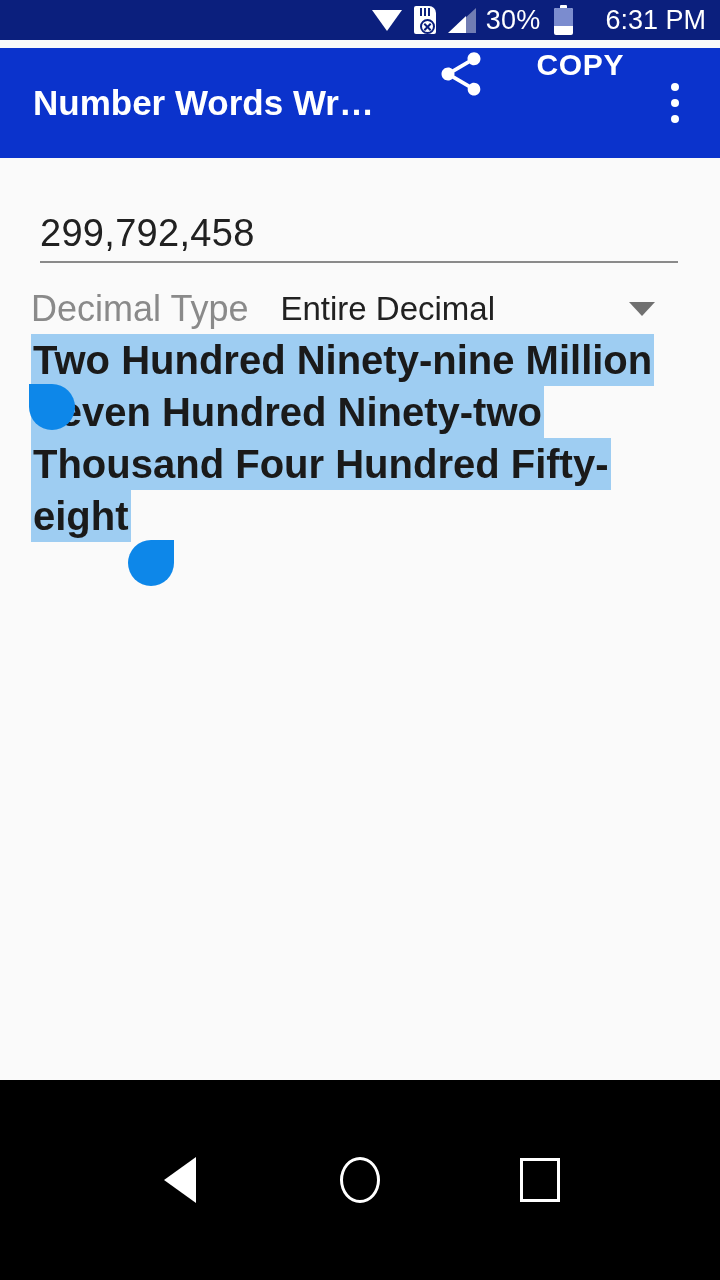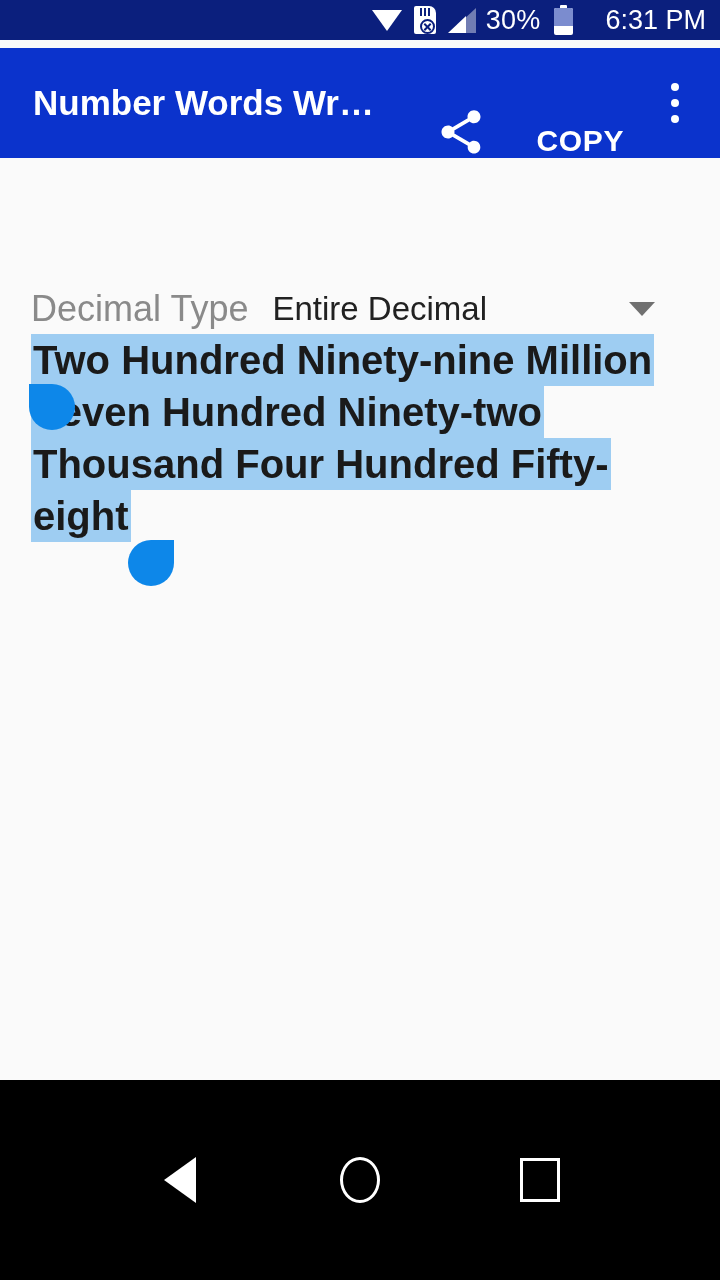--- a/index.html
+++ b/index.html
@@ -79,21 +79,21 @@
   .appbar {
     position:absolute; top:48px; left:0; width:720px; height:110px;
     background:#0b33cc; display:flex; align-items:center;
   }
   .app-title{
     color:#ffffff; font-size:35px; font-weight:bold; margin-left:33px;
     white-space:nowrap;
     text-align:right;
   }
   .appbar-actions{ margin-left:auto; display:flex; align-items:center; height:100%; }
-  .ab-btn{ display:flex; align-items:flex-end; justify-content:center; height:100%; }
+  .ab-btn{ display:flex; align-items:flex-start; justify-content:center; height:100%; }
   .ic-share{ width:52px; height:52px; }
   .copy-label{ color:#ffffff; font-size:30px; font-weight:bold; letter-spacing:.6px;
                padding:0 28px; }
   .ic-more{ width:46px; height:52px; display:flex; flex-direction:column;
             align-items:center; justify-content:center; margin-right:22px; }
   .ic-more i{ display:block; width:8px; height:8px; border-radius:50%;
               background:#ffffff; margin:4px 0; }
 
   
   .content{ position:absolute; top:158px; left:0; width:720px; bottom:200px;
@@ -103,21 +103,21 @@
     position:absolute; left:40px; top:54px; width:638px;
     border-bottom:2px solid #8a8a8a; padding-bottom:6px;
   }
   .number-value{ font-size:38px; color:#212121; letter-spacing:.3px; }
 
   .spinner-row{
     position:absolute; left:31px; top:128px; width:657px; height:46px;
     display:flex; align-items:center;text-align:center;
   }
   .spinner-label{ font-size:36px; color:#8a8a8a; }
-  .spinner-value{ font-size:33px; color:#212121; margin-left:24px; }
+  .spinner-value{ font-size:33px; color:#212121; margin-left:32px; }
   .spinner-caret{
     margin-left:auto; margin-right:33px;
     width:0; height:0; border-left:13px solid transparent;
     border-right:13px solid transparent; border-top:14px solid #707070;
   }
 
   .result-wrap{ position:absolute; left:31px; top:176px; width:657px;font-weight:bold; }
   .result-line{
     font-size:40px; line-height:52px; color:#1a1a1a;
     white-space:nowrap; width:max-content;
@@ -194,20 +194,23 @@
       <div class="ic-more">
         <i></i>
           <i></i>
           <i></i>
       </div>
     </div>
   </div>
 
   <div class="content">
 
+    <div class="number-field">
+      <div class="number-value" placeholder="Enter number">299,792,458</div>
+    </div>
 
     <div class="spinner-row">
       <span class="spinner-label">Decimal Type</span>
       <span class="spinner-value">Entire Decimal</span>
       <span class="spinner-caret"></span>
     </div>
 
     <div class="result-wrap">
       <div class="result-line">Two Hundred Ninety-nine Million</div>
       <div class="result-line">Seven Hundred Ninety-two</div>

